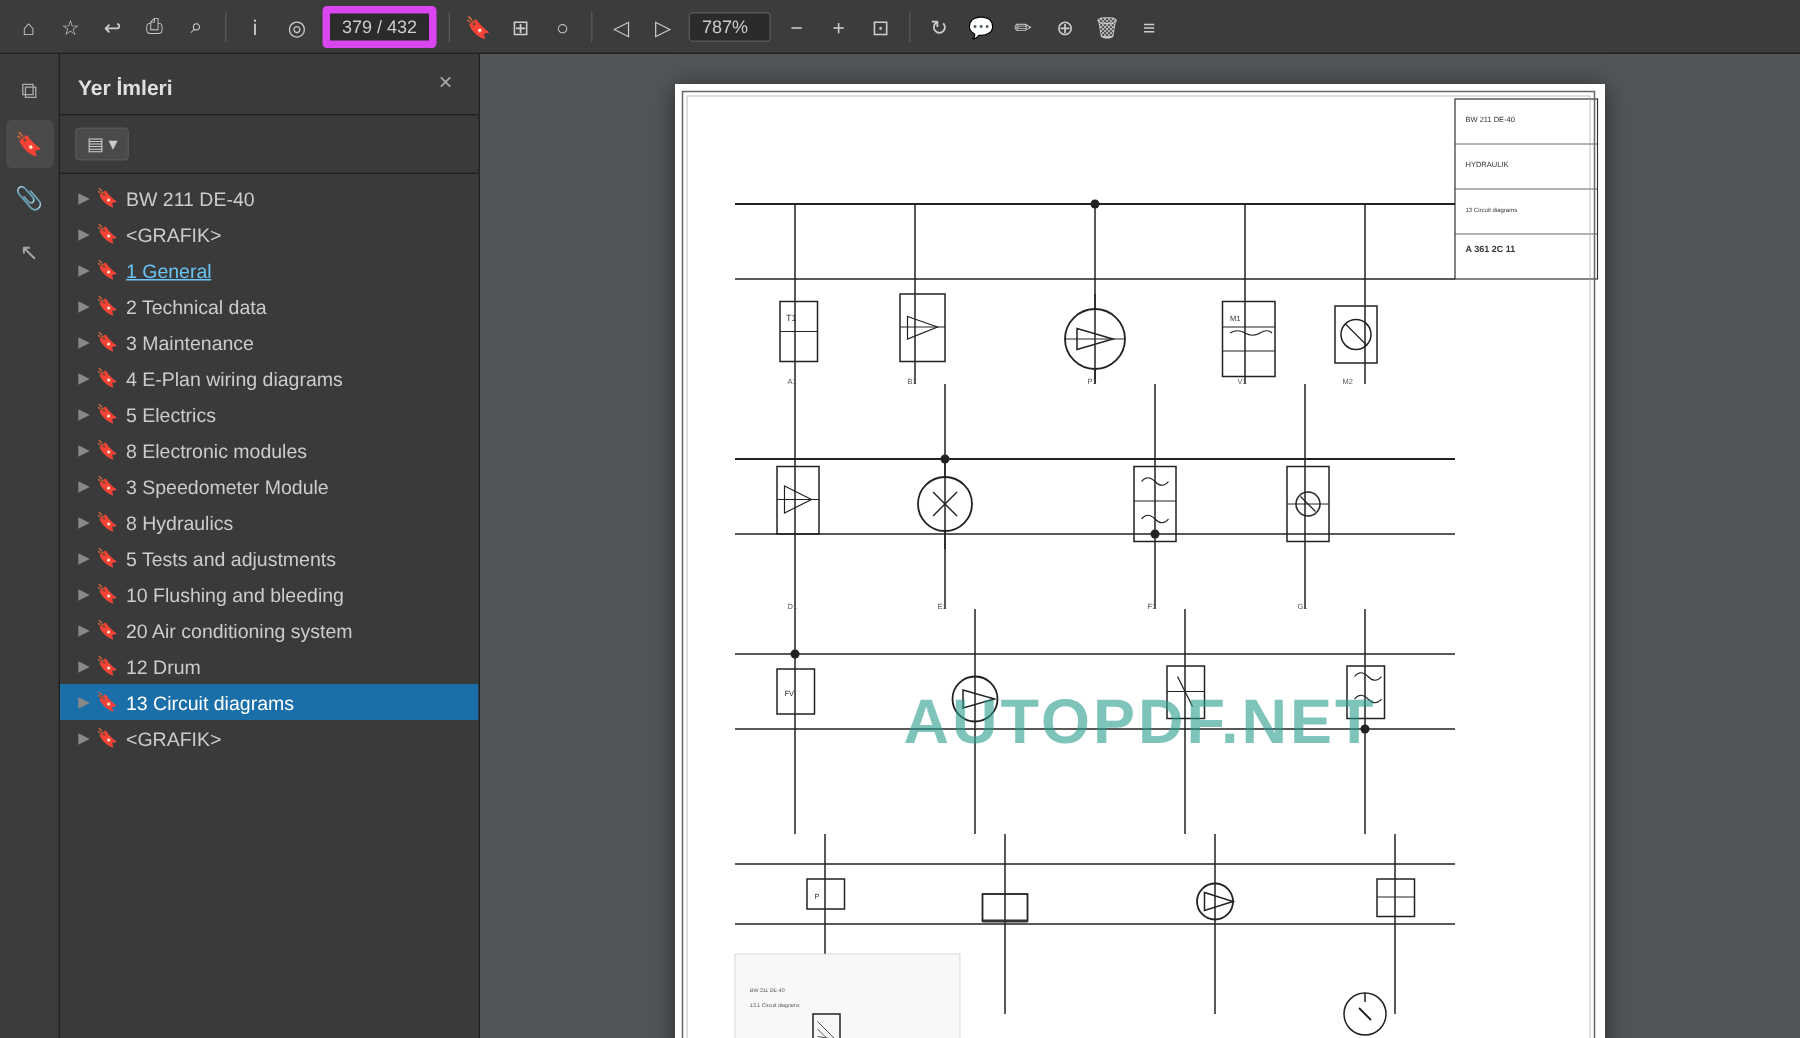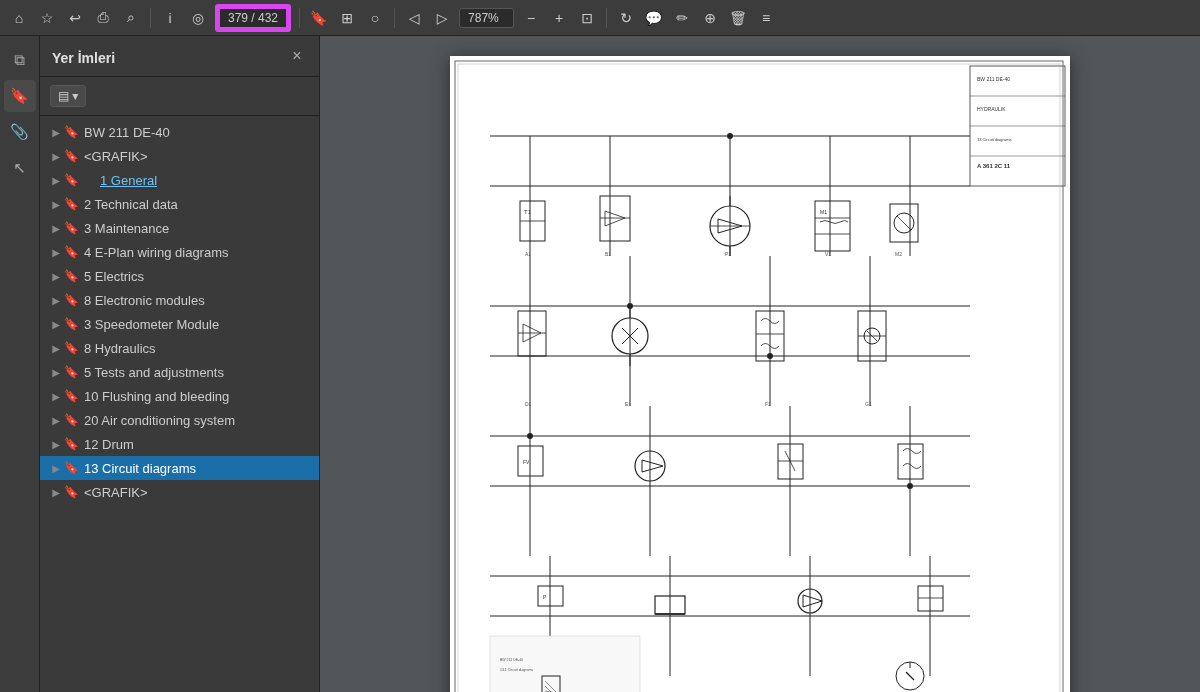--- a/index.html
+++ b/index.html
@@ -192,21 +192,20 @@
     .item-label {
       color: #ccc;
       font-size: 13px;
       white-space: nowrap;
       overflow: hidden;
       text-overflow: ellipsis;
     }
     .item-label.link {
       color: #6bc4f5;
       text-decoration: underline;
-      margin-left: 16px;
     }
     .selected .item-label { color: #fff; }
 
     
     .pdf-viewer {
       flex: 1;
       background: #525659;
       overflow: auto;
       display: flex;
       align-items: flex-start;
@@ -385,20 +384,21 @@
           <span class="tree-arrow">▶</span>
           <span class="tree-bookmark-icon">🔖</span>
           <span class="item-label">&lt;GRAFIK&gt;</span>
         </div>
       </div>
   </div>
 
   <div class="pdf-viewer">
     <div class="pdf-page">
 
+      <div class="watermark">AUTOPDF.NET</div>
 
       <svg class="schematic" viewBox="0 0 620 850" xmlns="http://www.w3.org/2000/svg">
 
         <rect width="620" height="850" fill="white"></rect>
 
         <rect x="520" y="10" width="95" height="120" fill="none" stroke="#333" stroke-width="0.8"></rect>
         <line x1="520" y1="40" x2="615" y2="40" stroke="#333" stroke-width="0.5"></line>
         <line x1="520" y1="70" x2="615" y2="70" stroke="#333" stroke-width="0.5"></line>
         <line x1="520" y1="100" x2="615" y2="100" stroke="#333" stroke-width="0.5"></line>
         <text x="527" y="25" font-size="5" fill="#333">BW 211 DE-40</text>

